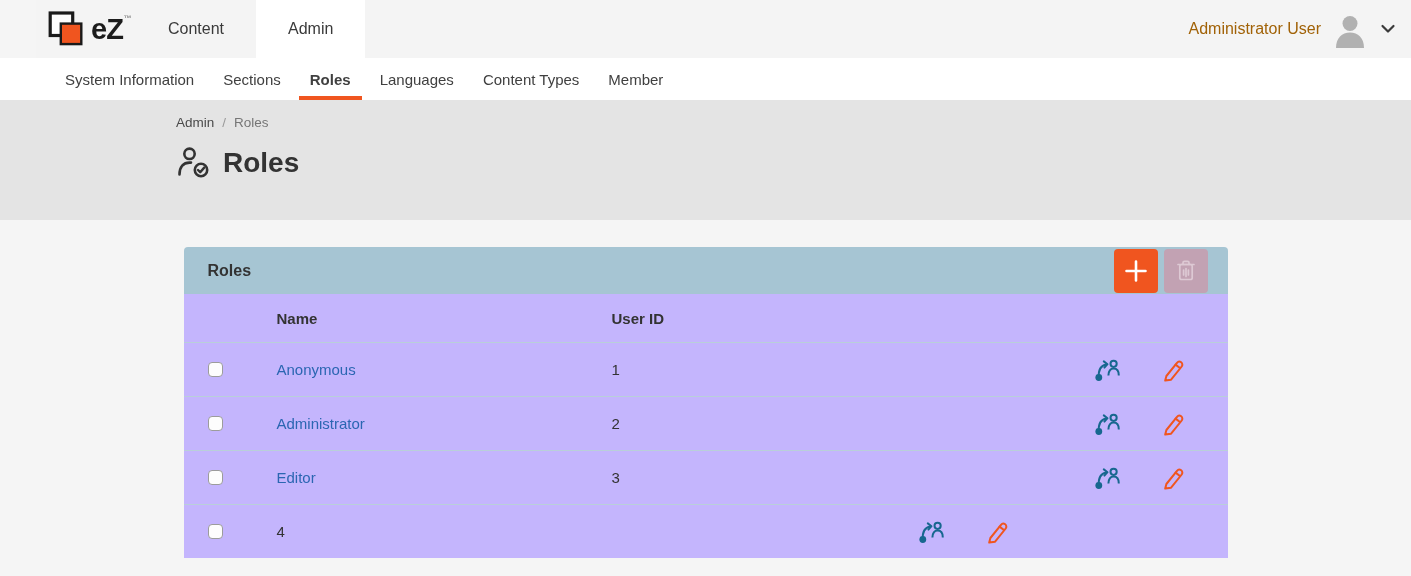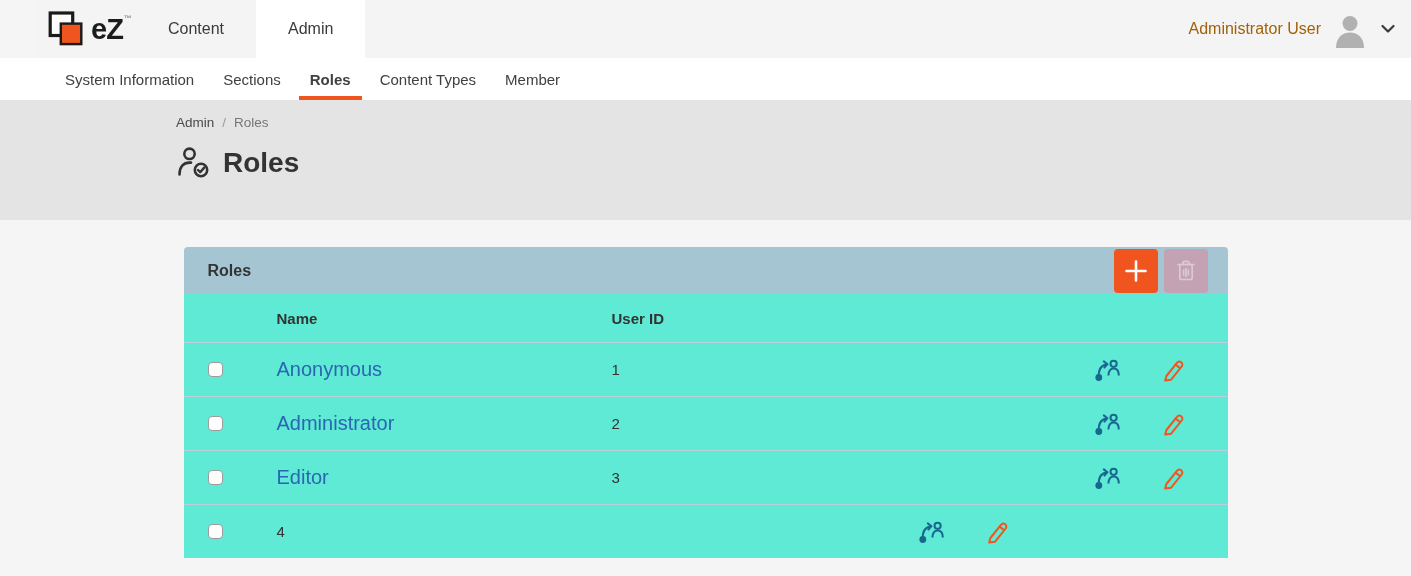--- a/index.html
+++ b/index.html
@@ -40,27 +40,27 @@
   
   .content { padding-top: 27px; }
   .panel { width: 1044px; margin: 0 auto; }
   .panel-header { height: 47px; background: #a6c5d3; border-radius: 4px 4px 0 0; display: flex; align-items: center; padding: 0 20px 0 24px; }
   .panel-title { font-size: 16px; font-weight: bold; color: #333; }
   .panel-actions { margin-left: auto; display: flex; gap: 6px; }
   .btn { width: 44px; height: 44px; border: none; border-radius: 4px; display: flex; align-items: center; justify-content: center; cursor: pointer; }
   .btn-add { background: #f0551f; }
   .btn-delete { background: #c2a2b3; cursor: default; }
 
-  .table { background: #5eead4; }
+  .table { background: #c4b5fd; }
   .trow { display: grid; grid-template-columns: 93px 335px 440px 1fr; align-items: center; height: 54px; border-top: 1px solid #b9cfd9; }
   .trow.thead { height: 48px; border-top: none; }
   .th { font-size: 15px; font-weight: bold; color: #333; }
   .cell-check { padding-left: 24px; display: flex; align-items: center; }
   .cb { appearance: none; -webkit-appearance: none; width: 15px; height: 15px; border: 1px solid #9c9c9c; border-radius: 4px; background: #fdfdfd; cursor: pointer; }
-  .role-link { color: #2b66b2; text-decoration: none; font-size: 20px; cursor: pointer; }
+  .role-link { color: #2b66b2; text-decoration: none; font-size: 15px; cursor: pointer; }
   .role-id { font-size: 15px; color: #333; }
   .actions { display: flex; justify-content: flex-end; align-items: center; gap: 40px; padding-right: 42px; }
   .icon-btn { display: flex; cursor: pointer; background: none; border: none; padding: 0; }
 </style>
 </head>
 <body>
 
 <header class="topbar">
   <div class="logo-wrap">
     <svg width="38" height="38" viewBox="0 0 38 38">
@@ -83,20 +83,21 @@
     <svg width="18" height="18" viewBox="0 0 18 18" fill="none" stroke="#3a3a3a" stroke-width="2.2" stroke-linecap="round" stroke-linejoin="round">
       <path d="M3.5,6 L9,11.5 L14.5,6"></path>
     </svg>
   </div>
 </header>
 
 <nav class="subnav">
   <div class="subnav-item">System Information</div>
   <div class="subnav-item">Sections</div>
   <div class="subnav-item active">Roles</div>
+  <div class="subnav-item">Languages</div>
   <div class="subnav-item">Content Types</div>
   <div class="subnav-item">Member</div>
 </nav>
 
 <section class="hero">
   <div class="breadcrumb">
     <a class="crumb-link">Admin</a>
     <span class="crumb-sep">/</span>
     <span class="crumb-current">Roles</span>
   </div>

